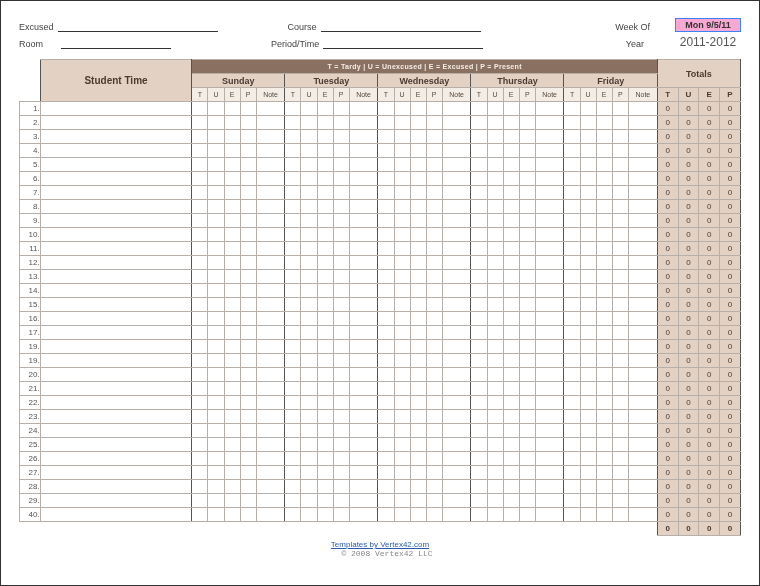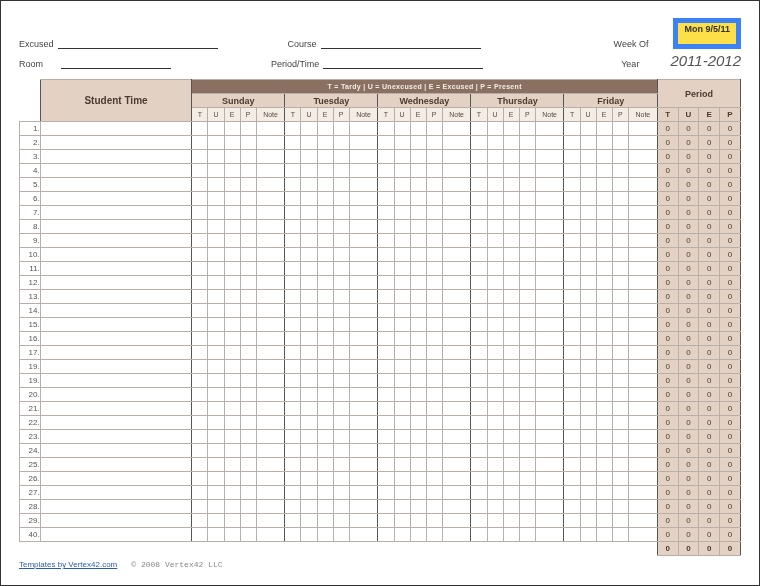--- a/index.html
+++ b/index.html
@@ -41,29 +41,29 @@
   .w110 { width: 110px; }
   .w160 { width: 160px; }
   .gap { width: 70px; }
   .right-block {
     margin-left: auto;
     display: flex;
     align-items: flex-end;
     gap: 21px;
   }
   .week-box {
-    border: 5px solid #3b82f6;
-    padding: 1px 6px 10px 6px;
+    border: 1px solid #3b82f6;
+    padding: 1px 6px 1px 6px;
     font-size: 9px;
     font-weight: bold;
     min-width: 66px;
     text-align: center;
-    background: #fde047;
-  }
-  .year-val { font-size: 15px; color: #555; margin-left: 6px; font-style: italic; }
+    background: #f9a8d4;
+  }
+  .year-val { font-size: 12px; color: #555; margin-left: 6px; }
 
   table.grid {
     border-collapse: collapse;
     width: 100%;
     margin-top: 10px;
     table-layout: fixed;
   }
   .grid th, .grid td {
     border: 1px solid #b8b0a8;
     padding: 0;
@@ -119,20 +119,21 @@
     color: #4a3a30;
     font-size: 8px;
     text-align: center;
   }
   .footer-row td.tot-cell { font-weight: bold; }
   .footer {
     display: flex;
     align-items: center;
     margin-top: 4px;
     font-size: 8px;
+    flex-direction: column;
   }
   .footer a { color: #2a5db0; text-decoration: underline; }
   .copyright { color: #888; margin-left: 14px; font-family: Liberation Mono, monospace; }
   col.num { width: 18px; }
   col.name { width: 132px; }
   col.c { width: 14px; }
   col.note { width: 25px; }
   col.tot { width: 18px; }
 </style>
 </head>
@@ -197,21 +198,21 @@
       <col class="tot">
       <col class="tot">
       <col class="tot">
       <col class="tot">
     </colgroup>
   <thead id="thead">
       <tr>
         <th rowspan="3" style="border:none;background:#fff"></th>
         <th rowspan="3" class="stud-head section-left section-right">Student Time</th>
         <th colspan="25" class="legend-cell section-left section-right">T = Tardy    |    U = Unexcused    |    E = Excused    |    P = Present</th>
-        <th rowspan="2" colspan="4" class="totals-head section-left section-right">Period</th>
+        <th rowspan="2" colspan="4" class="totals-head section-left section-right">Totals</th>
       </tr>
       <tr>
         <th colspan="5" class="day-head section-left section-right">Sunday</th>
         <th colspan="5" class="day-head  section-right">Tuesday</th>
         <th colspan="5" class="day-head  section-right">Wednesday</th>
         <th colspan="5" class="day-head  section-right">Thursday</th>
         <th colspan="5" class="day-head  section-right">Friday</th>
       </tr>
       <tr>
         <th class="sub-head section-left ">T</th>

